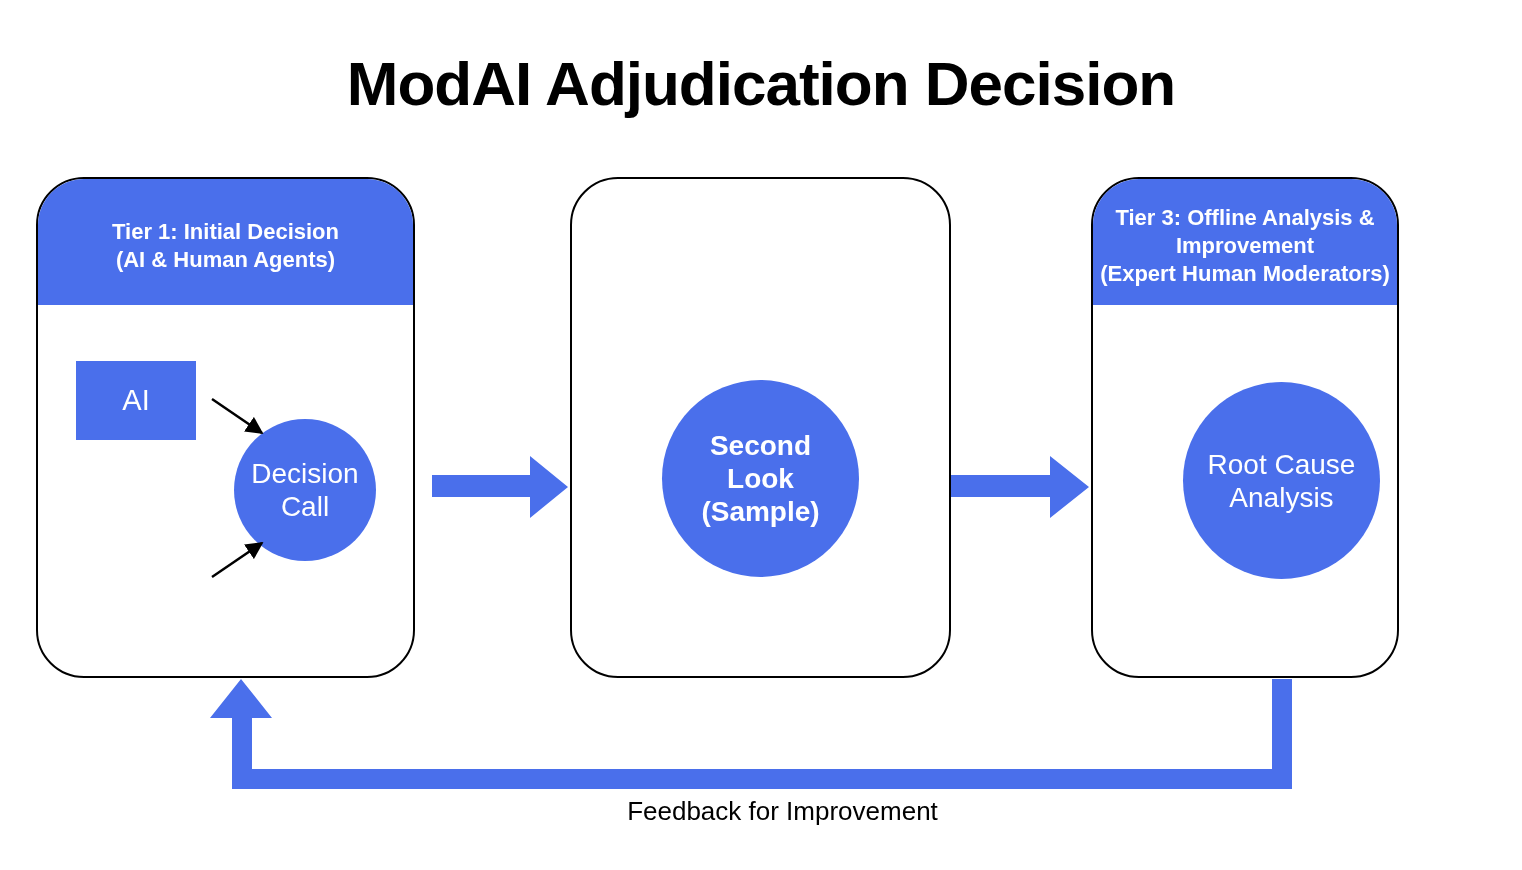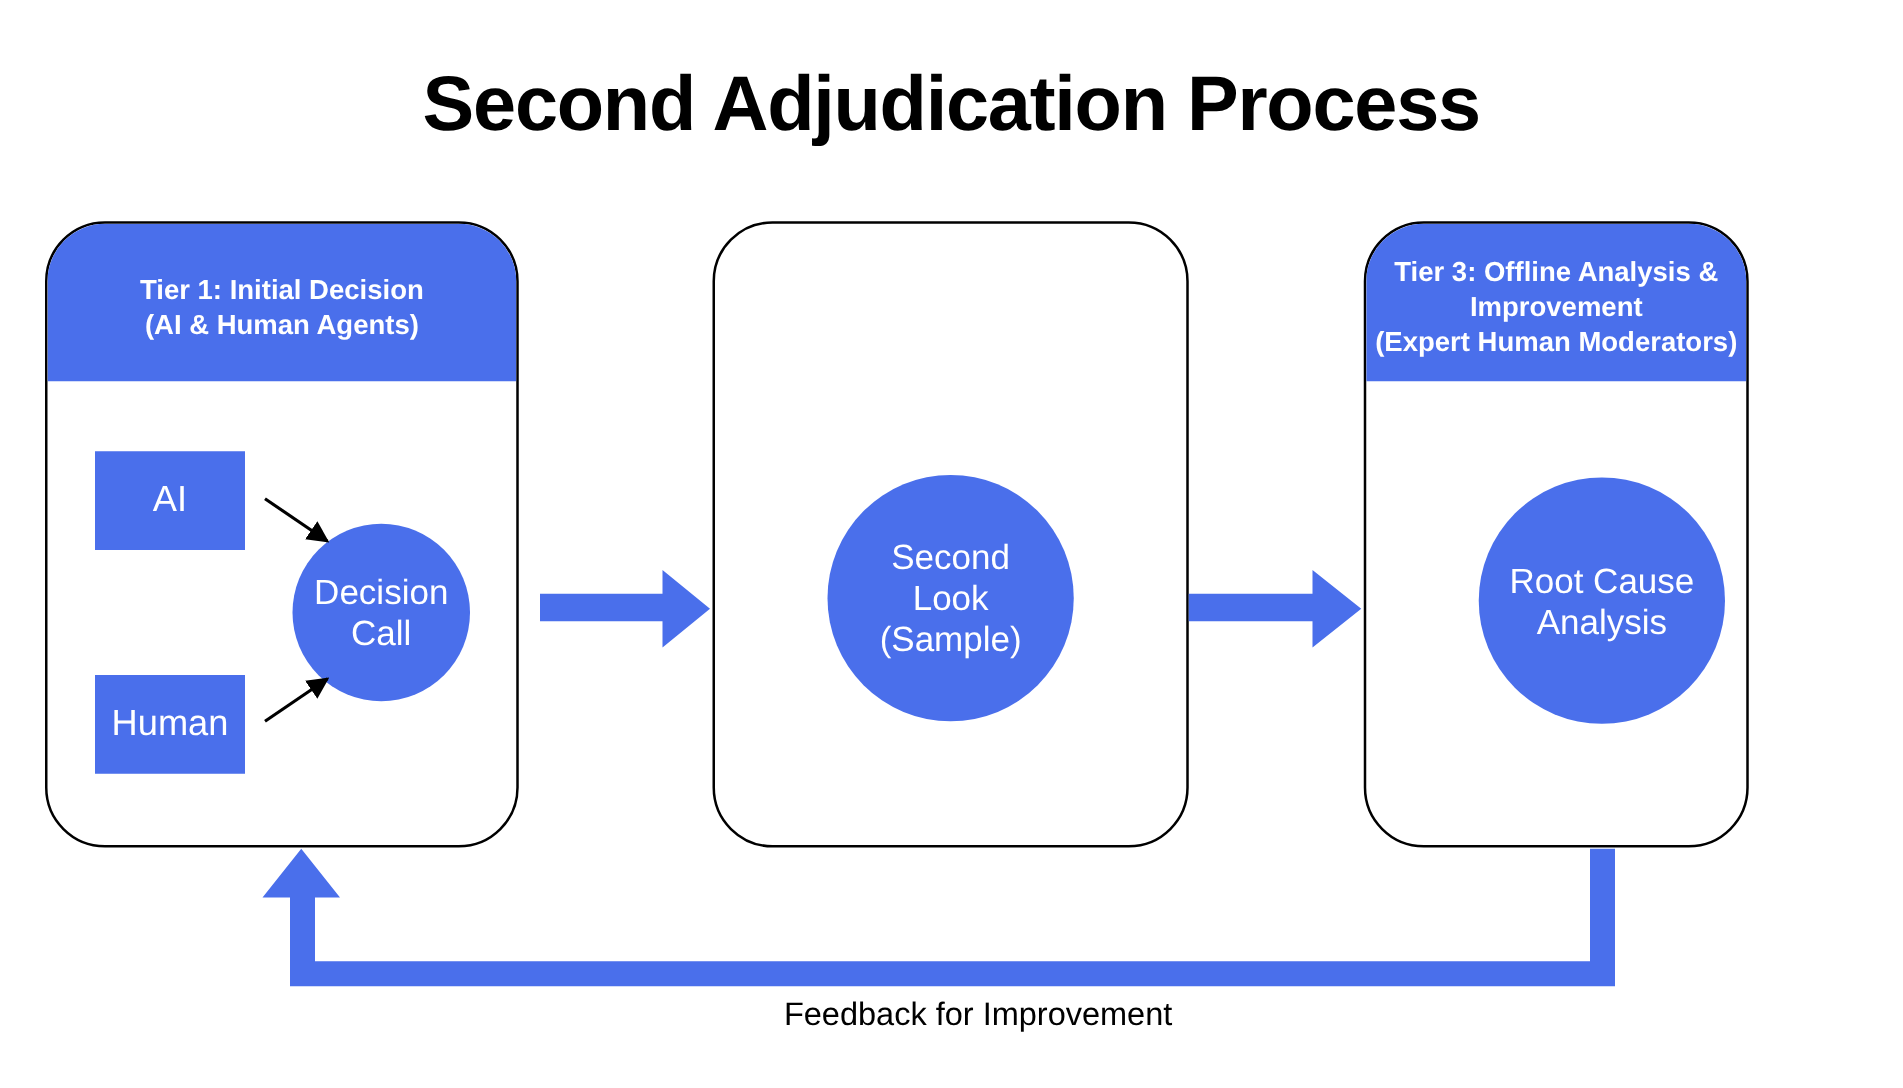--- a/index.html
+++ b/index.html
@@ -80,21 +80,21 @@
     color: var(--text-on-accent);
     font-size: 28px;
     line-height: 33px;
     display: flex;
     align-items: center;
     justify-content: center;
     text-align: center;
     white-space: pre-line;
   }
   .circle-node.c1 { left: 196px; top: 240px; width: 142px; height: 142px; }
-  .circle-node.c2 { left: 90px;  top: 201px; width: 197px; height: 197px; }
+  .circle-node.c2 { left: 90px;  top: 201px; width: 197px; height: 197px; font-weight: bold; }
   .circle-node.c3 { left: 90px;  top: 203px; width: 197px; height: 197px; }
 
   .arrow-layer {
     position: absolute; inset: 0;
     width: 1522px; height: 870px;
     pointer-events: none;
   }
   .accent-fill { fill: var(--accent); }
   .black-stroke { stroke: var(--outline); }
 
@@ -106,27 +106,26 @@
     color: var(--text);
     white-space: nowrap;
     padding-left: 43px;
   }
 </style>
 </head>
 <body>
 
 <div class="canvas">
 
-  <div class="diagram-title">Second Adjudication Process</div>
+  <div class="diagram-title">ModAI Adjudication Decision</div>
 
   <div class="tier-card t1">
     <div class="tier-header">Tier 1: Initial Decision
 (AI &amp; Human Agents)</div>
     <div class="rect-node ai">AI</div>
-    <div class="rect-node human">Human</div>
     <div class="circle-node c1">Decision
 Call</div>
   </div>
 
   <div class="tier-card t2">
     <div class="circle-node c2">Second
 Look
 (Sample)</div>
   </div>
 

